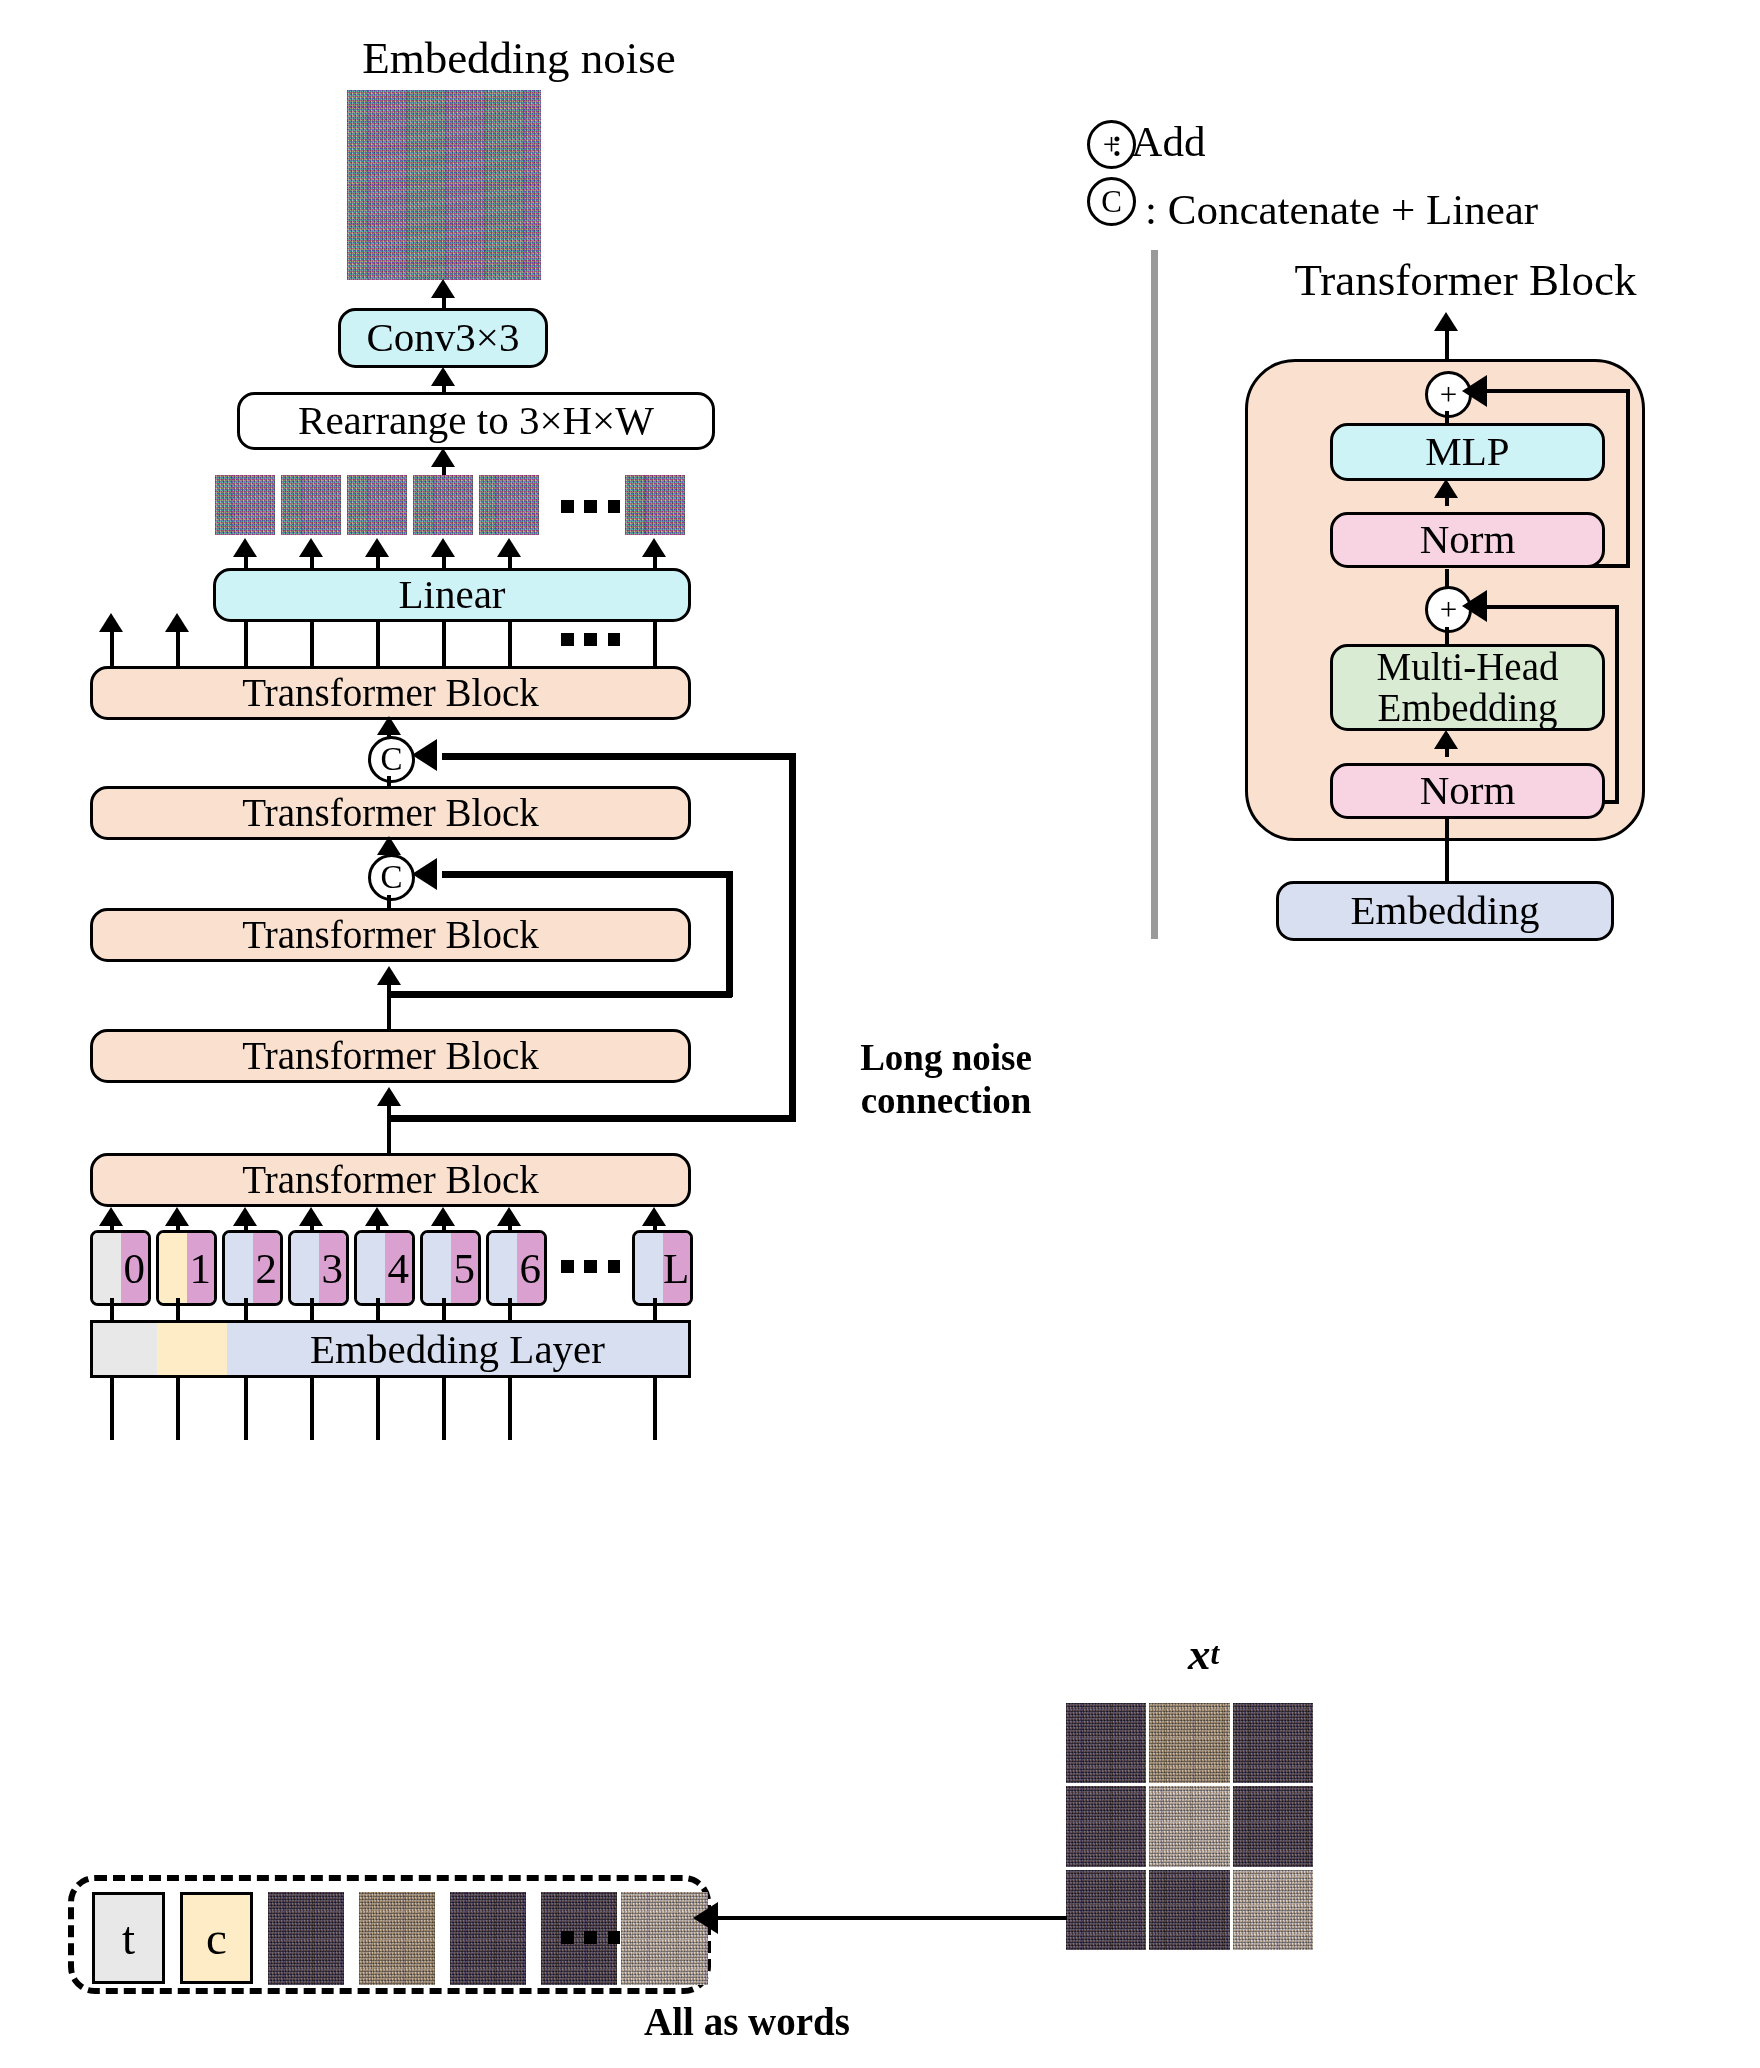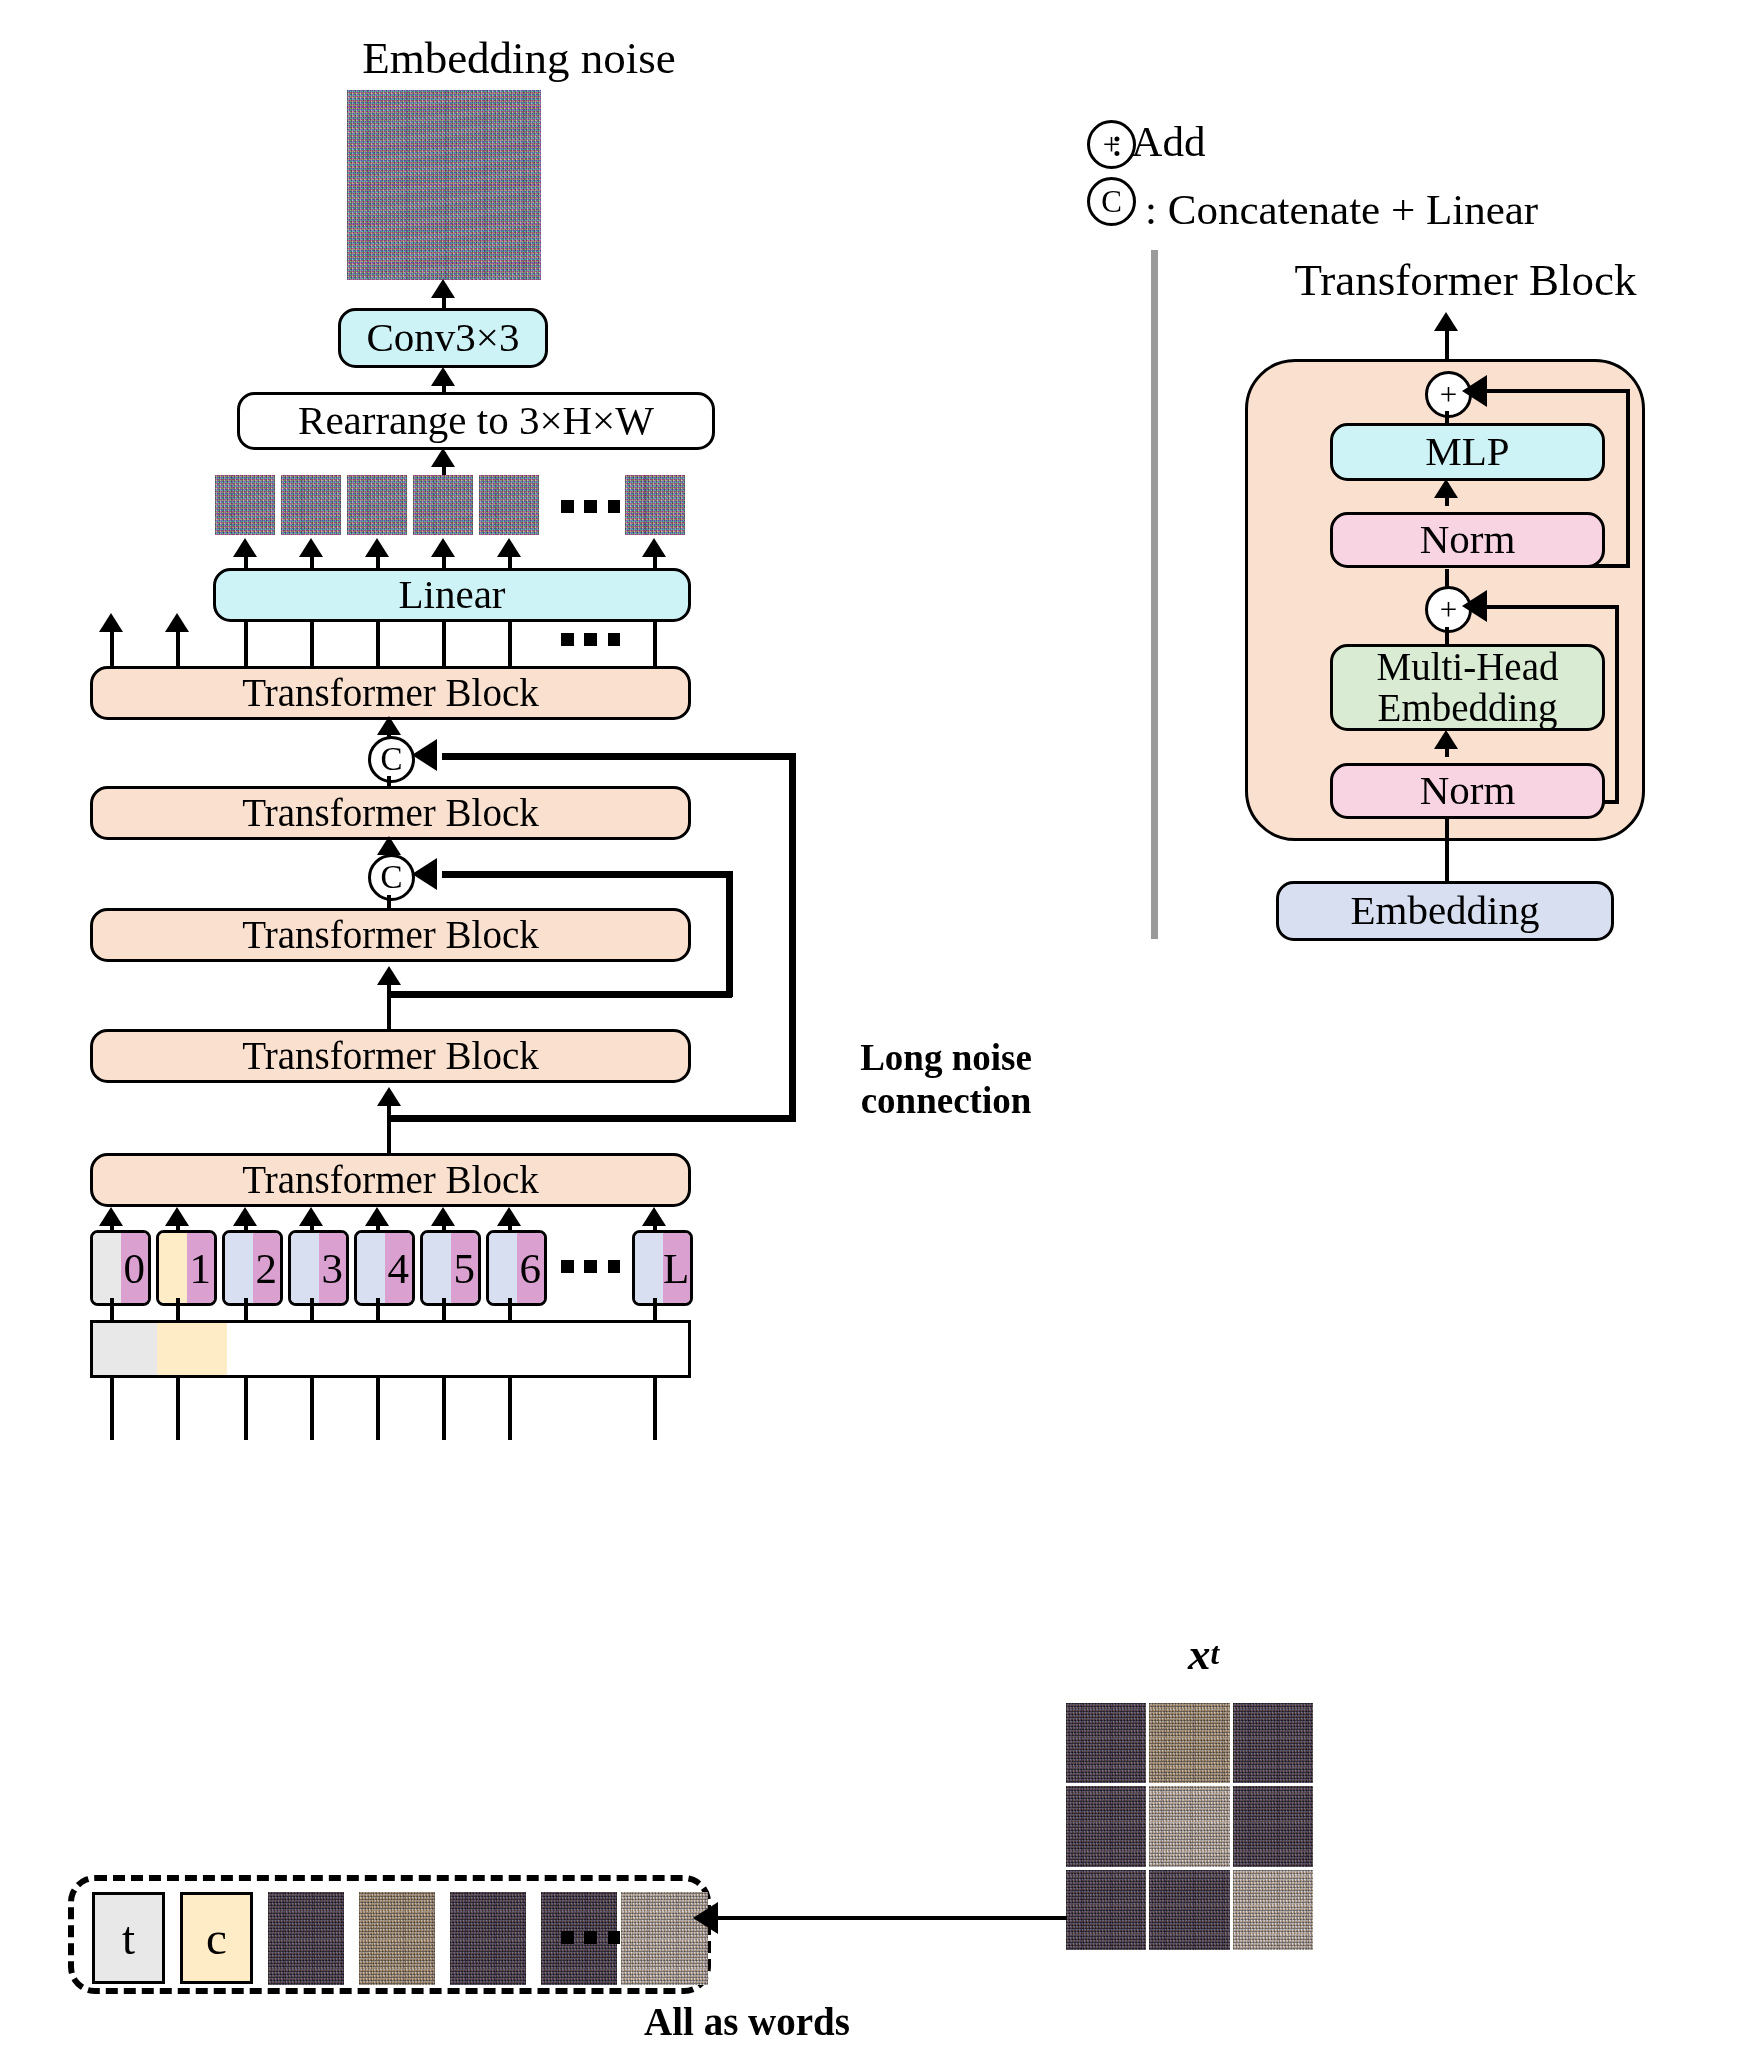--- a/index.html
+++ b/index.html
@@ -237,20 +237,21 @@
 <div class="vline" style="left:244px;top:1298px;height:23px;"></div>
 <div class="vline" style="left:310px;top:1298px;height:23px;"></div>
 <div class="vline" style="left:376px;top:1298px;height:23px;"></div>
 <div class="vline" style="left:442px;top:1298px;height:23px;"></div>
 <div class="vline" style="left:508px;top:1298px;height:23px;"></div>
 <div class="vline" style="left:653px;top:1298px;height:23px;"></div>
 
 <div class="abs" style="left:90px;top:1320px;width:601px;height:58px;border:3.9px solid #000;display:flex;">
   <span style="width:64px;background:#e8e8e8;"></span>
   <span style="width:70px;background:#fdecc6;"></span>
+  <span style="flex:1;background:#d7dff0;display:flex;align-items:center;justify-content:center;font-size:41px;">Embedding Layer</span>
 </div>
 
 <div class="vline" style="left:110px;top:1376px;height:64px;"></div>
 <div class="vline" style="left:176px;top:1376px;height:64px;"></div>
 <div class="vline" style="left:244px;top:1376px;height:64px;"></div>
 <div class="vline" style="left:310px;top:1376px;height:64px;"></div>
 <div class="vline" style="left:376px;top:1376px;height:64px;"></div>
 <div class="vline" style="left:442px;top:1376px;height:64px;"></div>
 <div class="vline" style="left:508px;top:1376px;height:64px;"></div>
 <div class="vline" style="left:653px;top:1376px;height:64px;"></div>

